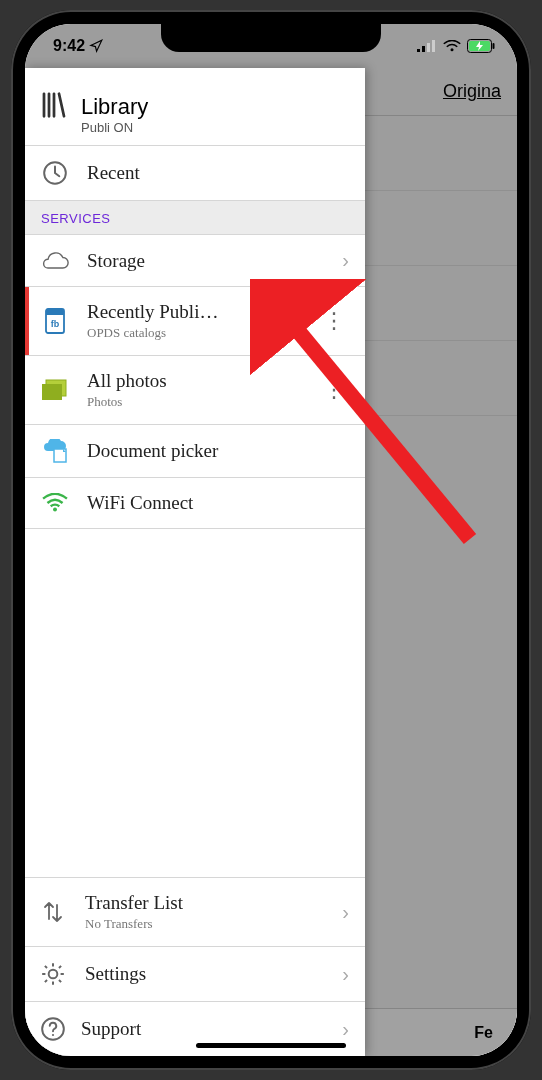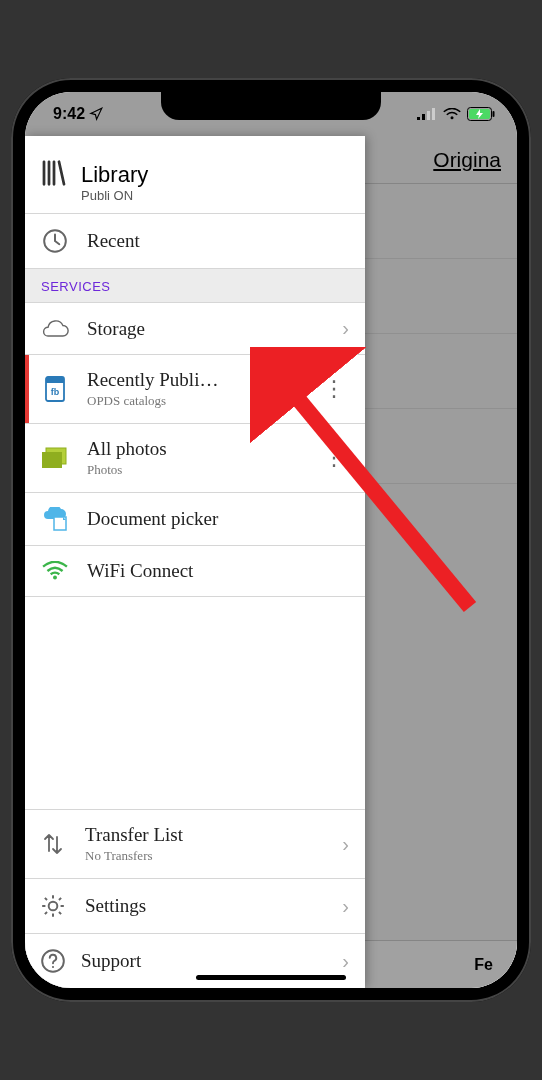--- a/index.html
+++ b/index.html
@@ -7,21 +7,21 @@
     font-family: -apple-system, "Helvetica Neue", Arial, sans-serif;
     background: #333;
     display: flex;
     justify-content: center;
     align-items: center;
     width: 542px;
     height: 1080px;
   }
   .phone-frame {
     width: 520px;
-    height: 924px;
+    height: 1060px;
     background: #000;
     border-radius: 60px;
     padding: 14px;
     position: relative;
     box-shadow: inset 0 0 0 2px #444;
   }
   .screen {
     width: 100%;
     height: 100%;
     background: #fff;
@@ -62,21 +62,21 @@
     background: #f2f2f2;
   }
   .bg-header {
     height: 48px;
     display:flex;
     align-items:center;
     justify-content: space-between;
     padding: 0 16px;
     border-bottom: 1px solid #ccc;
   }
-  .bg-link { text-decoration: underline; font-size:21px; color:#000;}
+  .bg-link { text-decoration: underline; font-size:18px; color:#000;}
   .bg-list { }
   .bg-item {
     display:flex; gap:14px; align-items:flex-start;
     padding: 12px 16px;
     border-bottom: 1px solid #ddd;
   }
   .bg-folder {
     width:48px; height:48px; background:#5a5a5a; border-radius:4px;
     display:flex; align-items:center; justify-content:center;
     flex-shrink:0;

